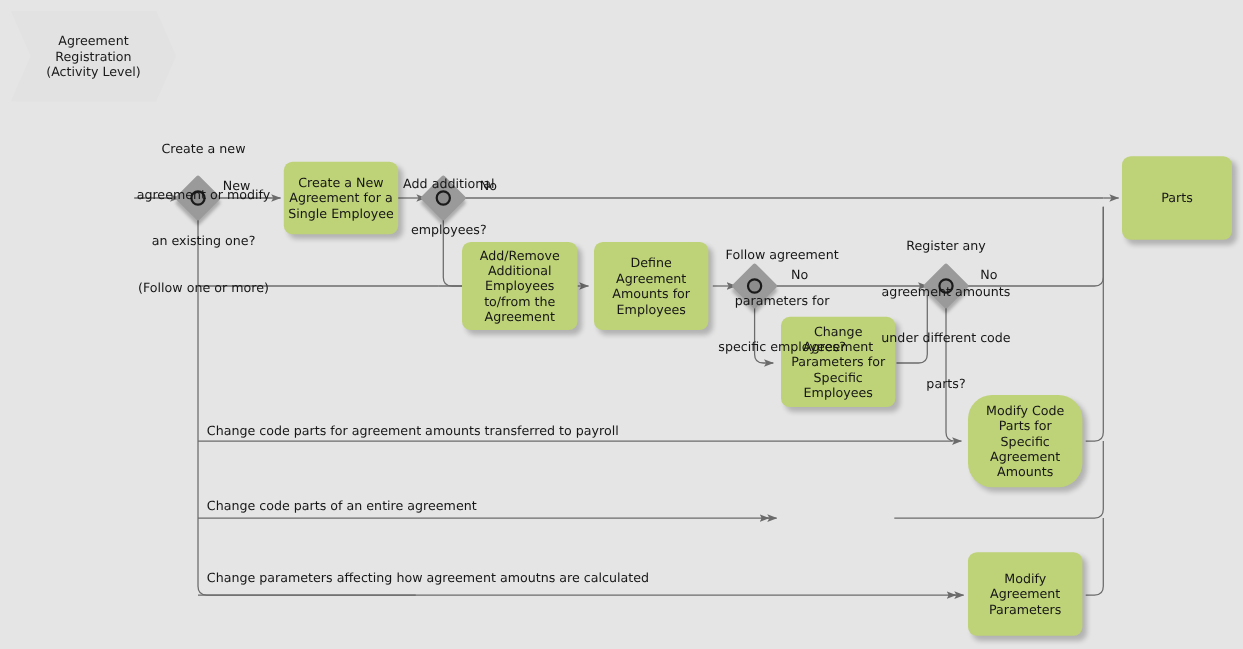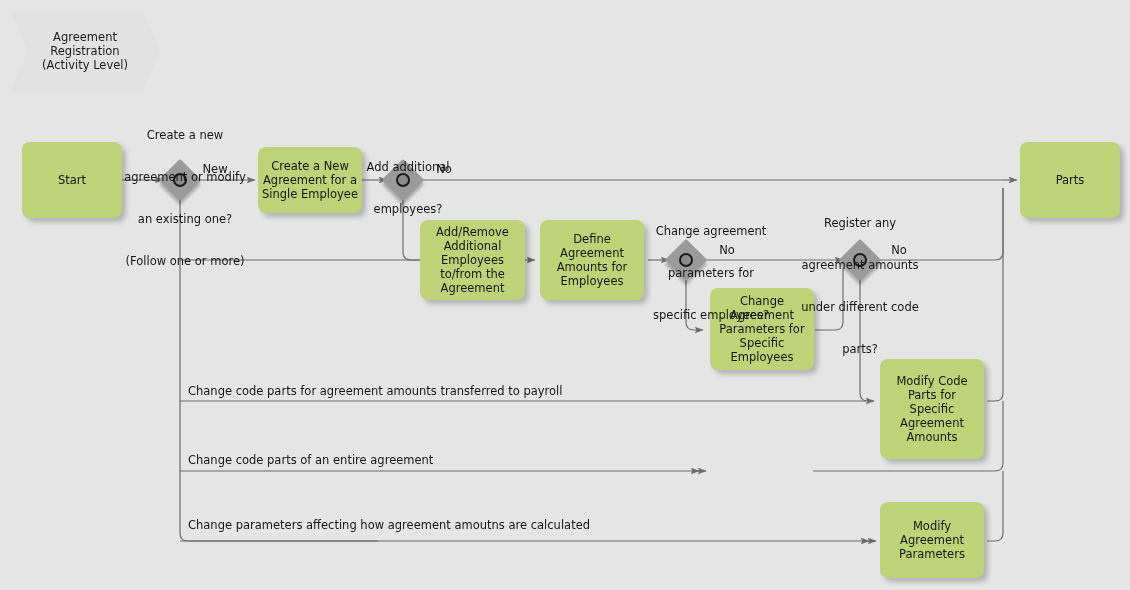--- a/index.html
+++ b/index.html
@@ -130,41 +130,38 @@
   </svg>
 
   <div class="banner" style="left:10px;top:10px;width:150px;height:82px;">
     <div>
       <span>Agreement</span>
       <span>Registration</span>
       <span>(Activity Level)</span>
     </div>
   </div>
 
-  <div class="task" style="left:22px;top:142px;width:100px;height:76px;">
-    <span>Start</span>
-  </div>
 
   <div class="task" style="left:258px;top:147px;width:104px;height:66px;">
     <span>Create a New Agreement for a Single Employee</span>
   </div>
 
   <div class="task" style="left:420px;top:220px;width:105px;height:80px;">
     <span>Add/Remove Additional Employees to/from the Agreement</span>
   </div>
 
   <div class="task" style="left:540px;top:220px;width:104px;height:80px;">
     <span>Define Agreement Amounts for Employees</span>
   </div>
 
   <div class="task" style="left:710px;top:288px;width:104px;height:82px;">
     <span>Change Agreement Parameters for Specific Employees</span>
   </div>
 
-  <div class="task" style="left:880px;top:359px;width:104px;height:100px;">
+  <div class="task" style="left:880px;top:359px;width:104px;height:84px;border-radius:22px;">
     <span>Modify Code Parts for Specific Agreement Amounts</span>
   </div>
 
 
   <div class="task" style="left:880px;top:502px;width:104px;height:76px;">
     <span>Modify Agreement Parameters</span>
   </div>
 
   <div class="task" style="left:1020px;top:142px;width:100px;height:76px;">
     <span>Parts</span>
@@ -196,21 +193,21 @@
     <div>an existing one?</div>
     <div>(Follow one or more)</div>
   </div>
 
   <div class="lbl" style="left:348px;top:132px;width:120px;">
     <div>Add additional</div>
     <div>employees?</div>
   </div>
 
   <div class="lbl" style="left:641px;top:196px;width:140px;">
-    <div>Change agreement</div>
+    <div>Follow agreement</div>
     <div>parameters for</div>
     <div>specific employees?</div>
   </div>
 
   <div class="lbl" style="left:790px;top:188px;width:140px;">
     <div>Register any</div>
     <div>agreement amounts</div>
     <div>under different code</div>
     <div>parts?</div>
   </div>

